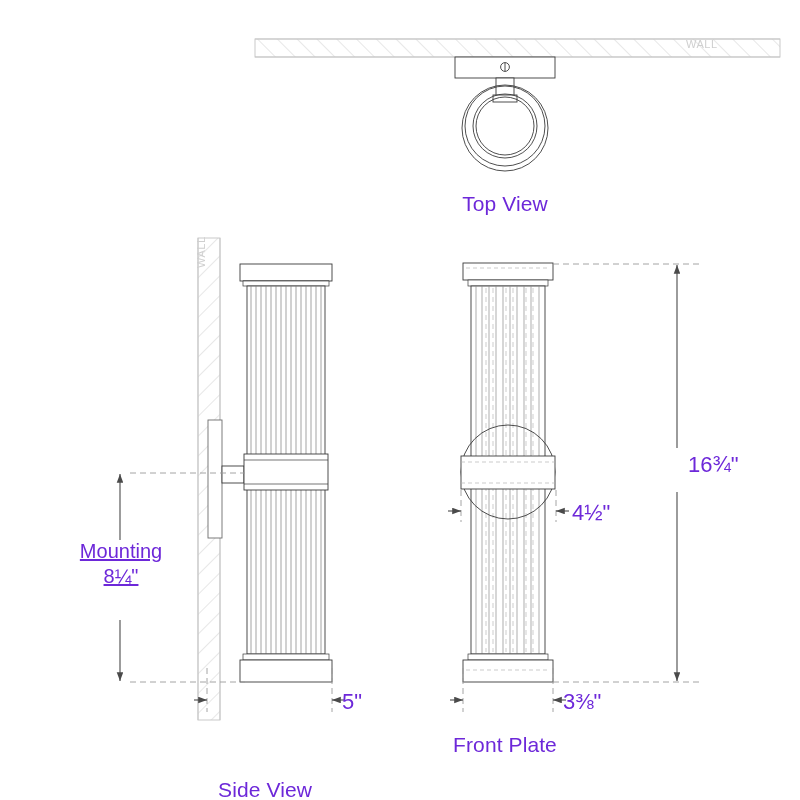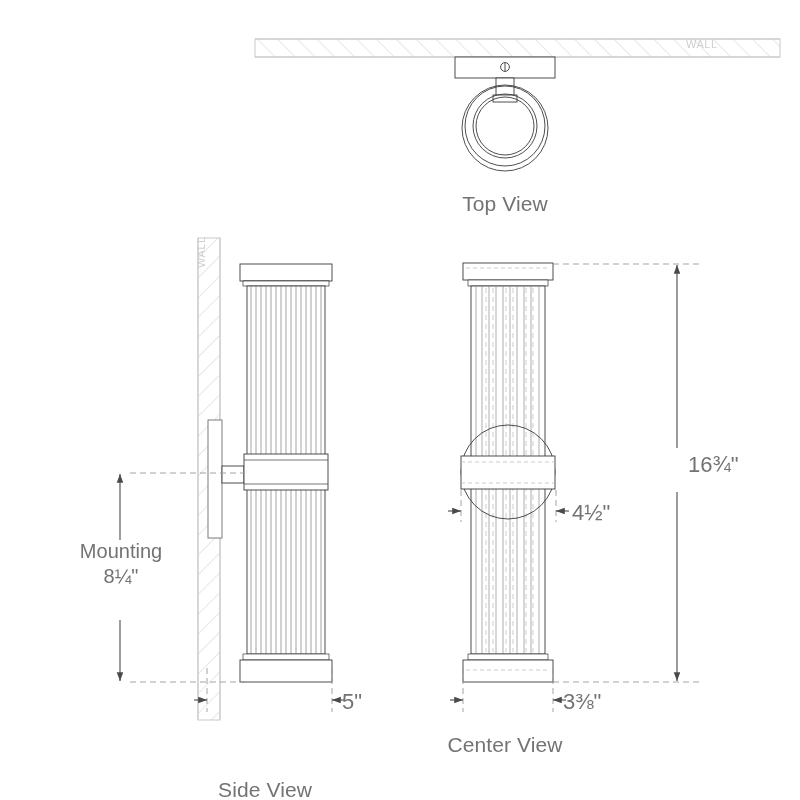--- a/index.html
+++ b/index.html
@@ -26,21 +26,21 @@
     position: absolute;
     left: 0;
     top: 0;
     width: 800px;
     height: 800px;
     display: block;
   }
   .lbl {
     position: absolute;
     font-family: "Liberation Sans", sans-serif;
-    color: #737373;
+    color: #6d28d9;
     white-space: nowrap;
     line-height: 1.18;
   }
   .view-label {
     font-size: 21px;
     letter-spacing: 0.1px;
   }
   .mount-label {
     font-size: 20px;
     text-align: center;
@@ -250,31 +250,31 @@
         <line x1="569" y1="511" x2="556" y2="511" marker-end="url(#arrEnd)"></line>
         <line x1="448" y1="511" x2="461" y2="511" marker-end="url(#arrEnd)"></line>
       </g>
     </g>
   </svg>
 
   <div class="lbl view-label centered" style="left:505px; top:192px;">Top View</div>
 
   <div class="lbl view-label centered" style="left:265px; top:733px;margin-top:45px;">Side View</div>
 
-  <div class="lbl view-label centered" style="left:505px; top:733px;">Center View</div>
+  <div class="lbl view-label centered" style="left:505px; top:733px;">Front Plate</div>
 
   <div class="lbl" style="left:688px; top:452px; font-size:22px;">16¾"</div>
 
   <div class="lbl" style="left:572px; top:500px; font-size:22px;">4½"</div>
 
   <div class="lbl" style="left:342px; top:689px; font-size:22px;">5"</div>
 
   <div class="lbl" style="left:563px; top:689px; font-size:22px;">3⅜"</div>
 
-  <div class="lbl mount-label centered" style="left:121px; top:539px; width:190px;">
+  <div class="lbl mount-label centered" style="left:121px; top:539px; width:190px;text-decoration:underline;">
     <div>Mounting</div>
     <div>8¼"</div>
   </div>
 
   <div class="lbl" style="left:686px; top:38px; font-size:11px; color:#cfcfcf; letter-spacing:0.5px;">WALL</div>
 
   <div class="lbl" style="left:195px; top:268px; font-size:11px; color:#cfcfcf; letter-spacing:0.5px; transform:rotate(-90deg); transform-origin:left top;">WALL</div>
 
 </div>
 

